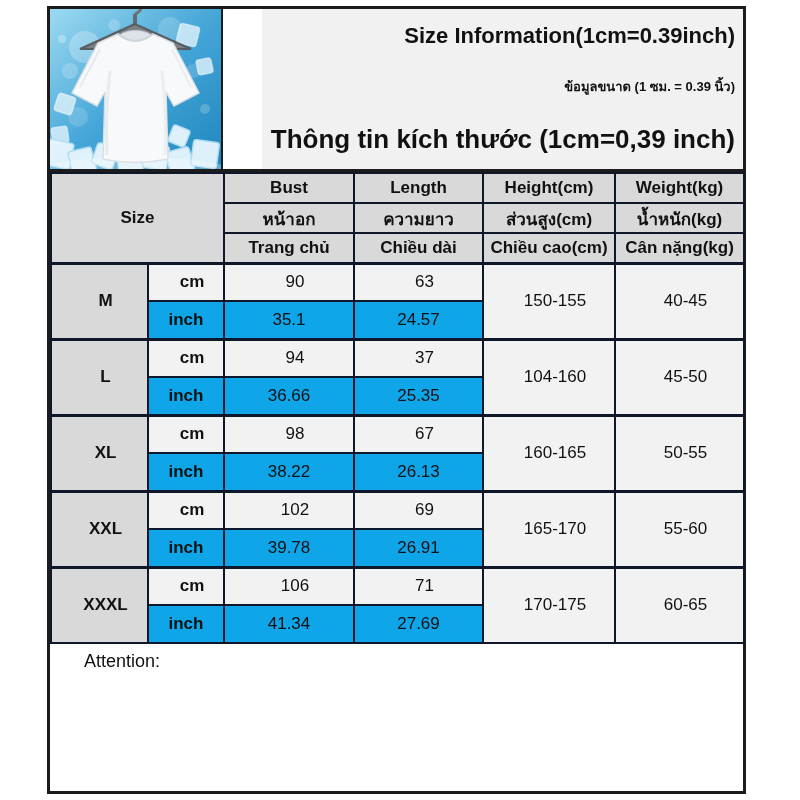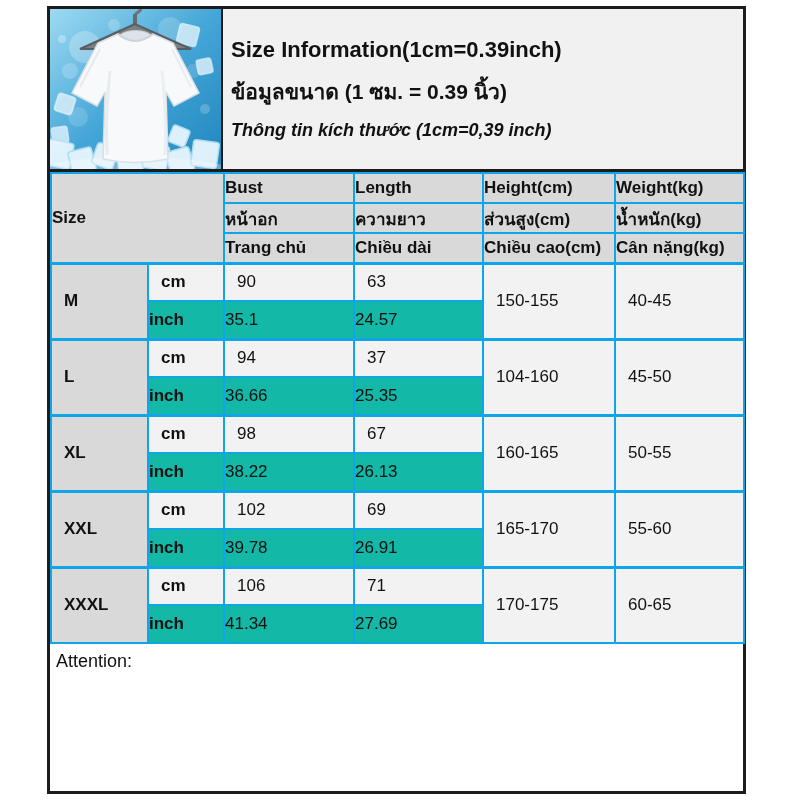--- a/index.html
+++ b/index.html
@@ -7,38 +7,38 @@
     font-family:"Liberation Sans","DejaVu Sans",sans-serif; color:#111; }
   .frame {
     position:absolute; left:47px; top:6px; width:699px; height:788px;
     border:3px solid #1c1c1c; background:#fff;
   }
   
   .banner { display:flex; height:163px; border-bottom:3px solid #1c1c1c; }
   .photo-cell { width:173px; height:100%; border-right:2px solid #1c1c1c; overflow:hidden; flex:none; }
   .photo-cell svg { display:block; width:100%; height:100%; }
   .title-cell { flex:1; background:#f1f1f1; display:flex; flex-direction:column;
-    align-items:flex-start; justify-content:center; text-align:center; gap:12px; padding:4px 8px; }
+    align-items:flex-end; justify-content:center; text-align:center; gap:27px; padding:4px 8px;margin-left:39px; }
   .title-en  { font-size:22px; font-weight:bold; }
-  .title-th  { font-size:21px; font-weight:bold; }
-  .title-vi  { font-size:18px; font-weight:bold;font-style:italic; }
+  .title-th  { font-size:13px; font-weight:bold; }
+  .title-vi  { font-size:26px; font-weight:bold; }
   
   table.size-table { width:100%; border-collapse:collapse; table-layout:fixed; }
-  .size-table td { border:2px solid #0ea5e9; vertical-align:middle;
+  .size-table td { border:2px solid #0f172a; text-align:center; vertical-align:middle;
     overflow:hidden; white-space:nowrap; }
   .size-table tr.hdr td { height:30px; background:#d9d9d9; font-weight:bold; font-size:17px; }
   .size-table tr.body td { height:38px; font-size:17px; }
   td.size-big { background:#d9d9d9; font-size:34px; font-weight:bold; }
   td.size-lbl { background:#d9d9d9; font-weight:bold; font-size:18px; }
   td.unit { font-weight:bold; font-size:17px; }
   td.bg-tint { background:#f2f2f2; }
-  td.bg-white { background:#14b8a6; }
+  td.bg-white { background:#0ea5e9; }
   tr.group-start td { border-top-width:3px;padding-left:12px; }
   
-  .attention { padding:5px 8px 0 6px; font-size:18px; line-height:1.42; background:#fff; }
+  .attention { padding:5px 8px 0 6px; font-size:18px; line-height:1.42; background:#fff;margin-left:28px; }
   .attention p { margin:0; }
 </style>
 </head>
 <body>
 
 <div class="frame">
 
   <div class="banner">
     <div class="photo-cell">
       <svg viewBox="0 0 171 160" preserveAspectRatio="none">

